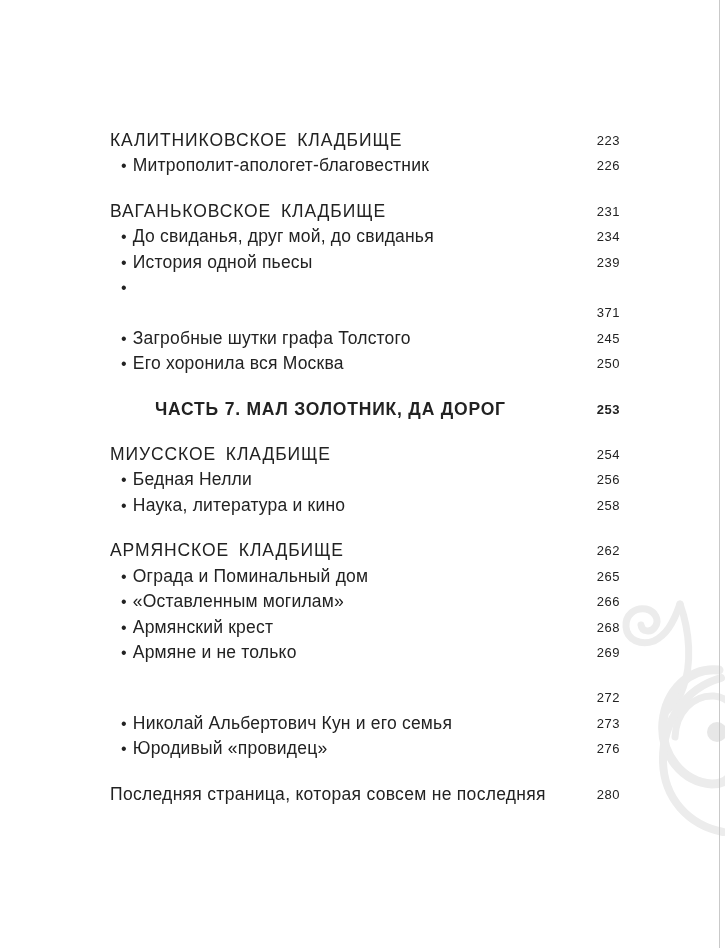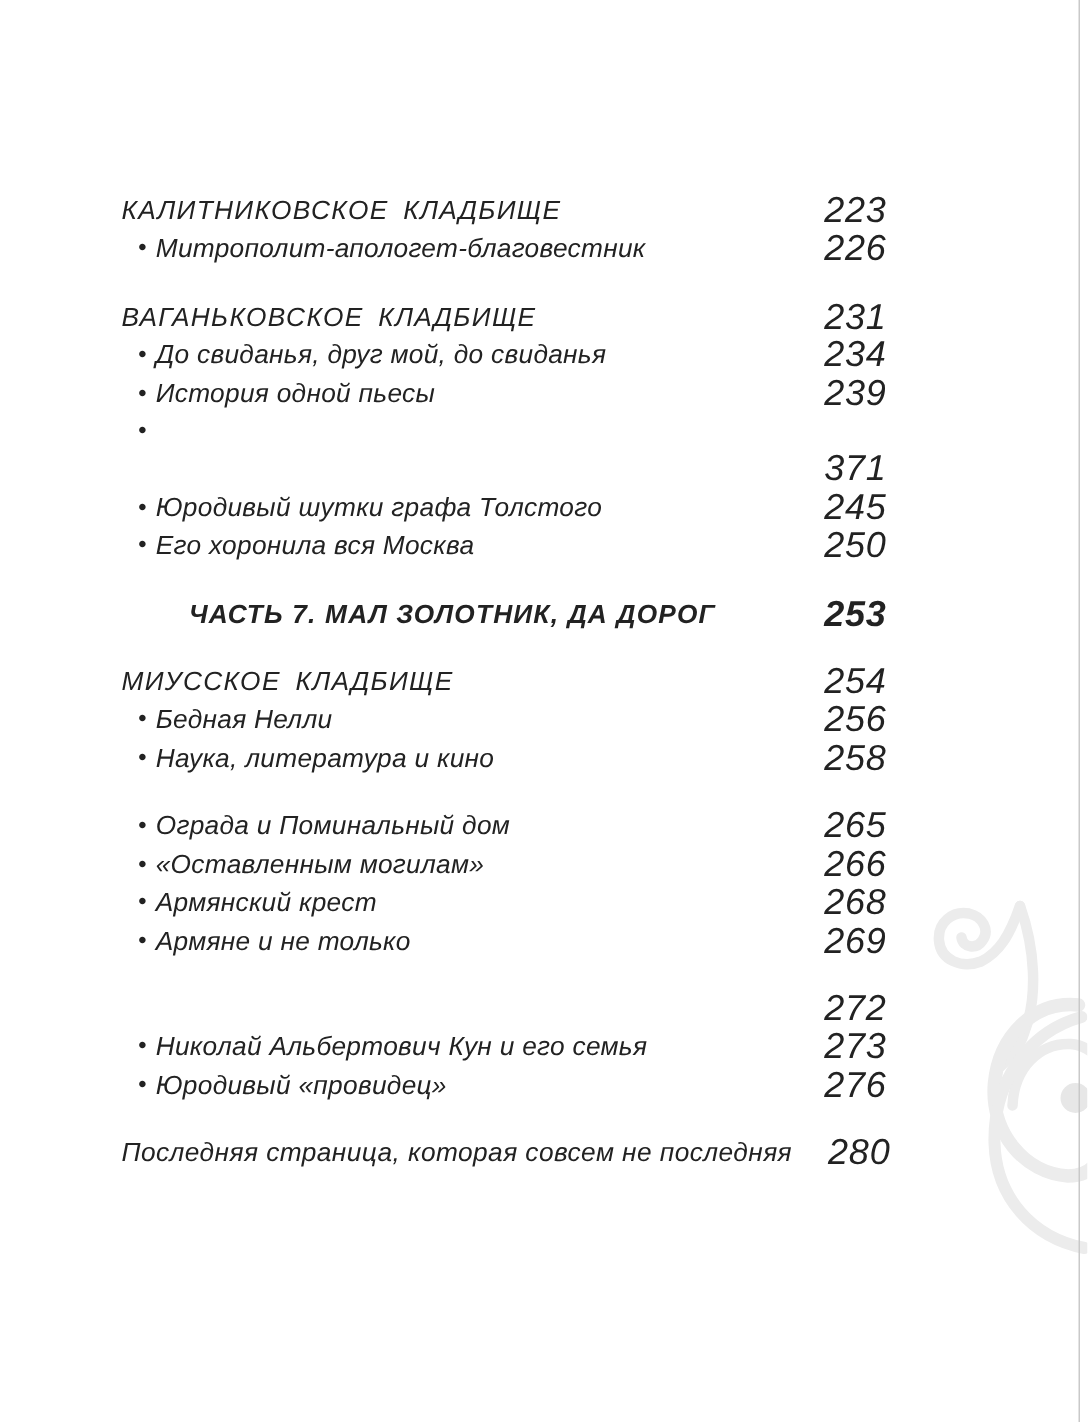--- a/index.html
+++ b/index.html
@@ -33,24 +33,23 @@
     right: 0;
     top: 572px;
     width: 112px;
     height: 295px;
     pointer-events: none;
   }
 
   
   .toc {
     position: absolute;
-    left: 81px;
+    left: 110px;
     top: 128px;
     width: 510px;
-    font-style: italic;
   }
   .toc-group { margin-bottom: 20px; }
 
   .toc-row {
     display: flex;
     align-items: flex-end;
     line-height: 25.4px;
     font-size: 17.5px;
     letter-spacing: 0.2px;
   }
@@ -83,21 +82,21 @@
     margin-left: 6px;
     margin-right: 4px;
     background-image: radial-gradient(circle at 5px 19.5px, var(--dot-color) 1.15px, transparent 1.8px);
     background-size: 10px 25.4px;
     background-repeat: repeat-x;
   }
 
   .pnum {
     min-width: 34px;
     text-align: right;
-    font-size: 24px;
+    font-size: 13px;
     letter-spacing: 0.5px;
   }
 </style>
 </head>
 <body>
 
 <svg class="ornament" viewBox="0 0 112 295" fill="none" stroke="#ececec" stroke-linecap="round">
 
   <path d="M67,32 C60,52 53,63 41,69 C28,74 14,68 13,55 C12,43 22,35 33,37 C42,39 47,48 42,55 C38,61 29,60 28,53" stroke-width="7"></path>
 
@@ -147,21 +146,21 @@
       </div>
       <div class="toc-row item">
         <span class="bullet">•</span>
       </div>
       <div class="toc-row item cont">
         <span class="leader"></span>
         <span class="pnum">371</span>
       </div>
       <div class="toc-row item">
         <span class="bullet">•</span>
-        <span class="label">Юродивый шутки графа Толстого</span>
+        <span class="label">Загробные шутки графа Толстого</span>
         <span class="leader"></span>
         <span class="pnum">245</span>
       </div>
       <div class="toc-row item">
         <span class="bullet">•</span>
         <span class="label">Его хоронила вся Москва</span>
         <span class="leader"></span>
         <span class="pnum">250</span>
       </div>
     </section>
@@ -185,20 +184,25 @@
         <span class="pnum">256</span>
       </div>
       <div class="toc-row item">
         <span class="bullet">•</span>
         <span class="label">Наука, литература и кино</span>
         <span class="leader"></span>
         <span class="pnum">258</span>
       </div>
     </section>
     <section class="toc-group">
+      <div class="toc-row head-section">
+        <span class="label">АРМЯНСКОЕ КЛАДБИЩЕ</span>
+        <span class="leader"></span>
+        <span class="pnum">262</span>
+      </div>
       <div class="toc-row item">
         <span class="bullet">•</span>
         <span class="label">Ограда и Поминальный дом</span>
         <span class="leader"></span>
         <span class="pnum">265</span>
       </div>
       <div class="toc-row item">
         <span class="bullet">•</span>
         <span class="label">«Оставленным могилам»</span>
         <span class="leader"></span>

